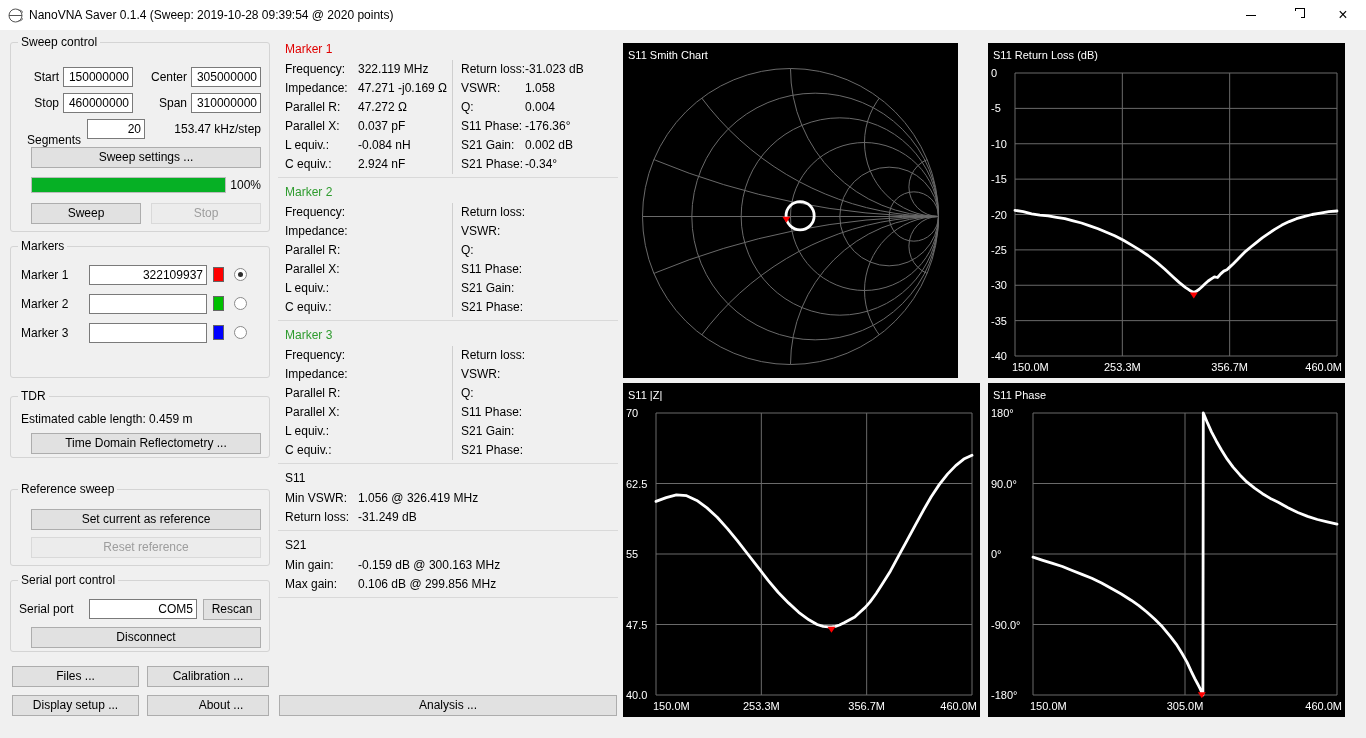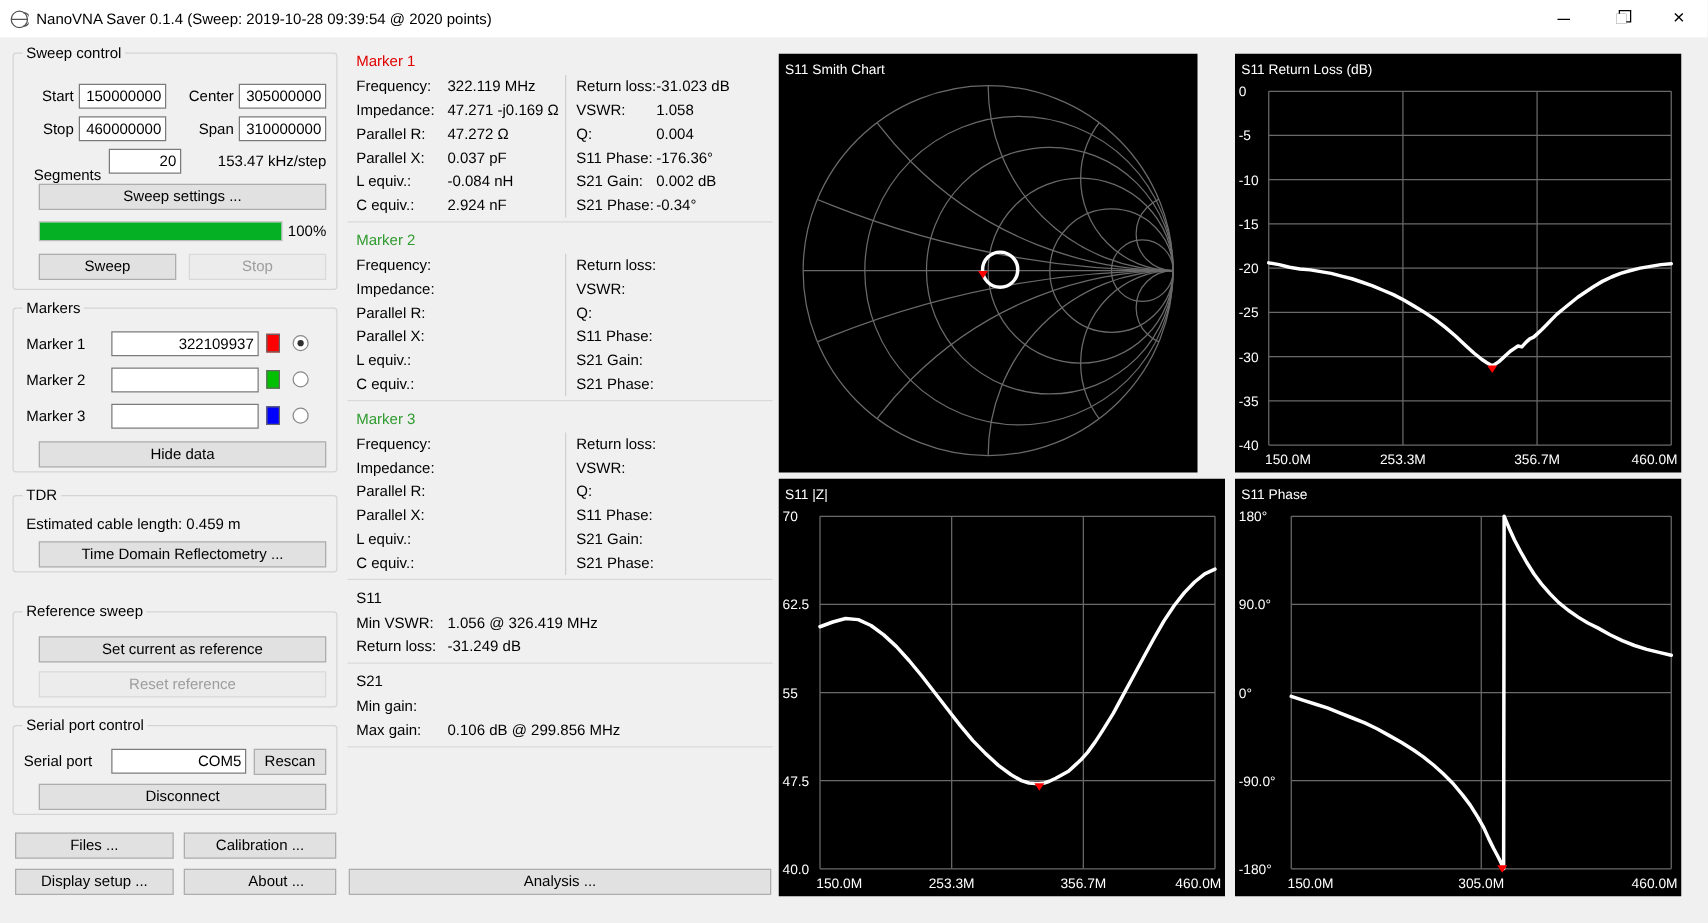--- a/index.html
+++ b/index.html
@@ -111,21 +111,20 @@
     <span class="swatch" style="left: 202px; top: 20px; background-color: rgb(255, 0, 0);"></span>
     <span class="radio sel" style="left:223px;top:21px;"></span>
     <span class="lbl" style="left:10px;top:47px;width:60px;">Marker 2</span>
     <input class="tin" style="left: 78px; top: 47px; width: 118px;" value="">
     <span class="swatch" style="left: 202px; top: 49px; background-color: rgb(0, 192, 0);"></span>
     <span class="radio" style="left:223px;top:50px;"></span>
     <span class="lbl" style="left:10px;top:76px;width:60px;">Marker 3</span>
     <input class="tin" style="left: 78px; top: 76px; width: 118px;" value="">
     <span class="swatch" style="left: 202px; top: 78px; background-color: rgb(0, 0, 255);"></span>
     <span class="radio" style="left:223px;top:79px;"></span>
-    <button class="btn" style="left:20px;top:106px;width:230px;">Hide data</button>
   </div>
 
   <div class="groupbox" style="left:10px;top:366px;width:260px;height:62px;">
     <span class="gb-label">TDR</span>
     <span class="lbl" style="left:10px;top:12px;width:244px;">Estimated cable length:  0.459 m</span>
     <button class="btn" style="left:20px;top:36px;width:230px;">Time Domain Reflectometry ...</button>
   </div>
 
   <div class="groupbox" style="left:10px;top:459px;width:260px;height:77px;">
     <span class="gb-label">Reference sweep</span>
@@ -317,20 +316,21 @@
           <span class="info-label">Return loss:</span>
           <span class="info-value">-31.249 dB</span>
         </div>
       </div>
       <div class="hsep"></div>
 
       <div>
         <div class="section-heading">S21</div>
         <div class="info-row">
           <span class="info-label">Min gain:</span>
+          <span class="info-value">-0.159 dB @ 300.163 MHz</span>
         </div>
         <div class="info-row">
           <span class="info-label">Max gain:</span>
           <span class="info-value">0.106 dB @ 299.856 MHz</span>
         </div>
       </div>
       <div class="hsep"></div>
     </div>
 
     <button class="btn" style="left:1px;top:665px;width:338px;">Analysis ...</button>

